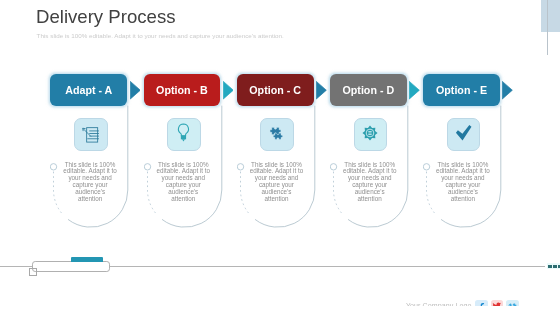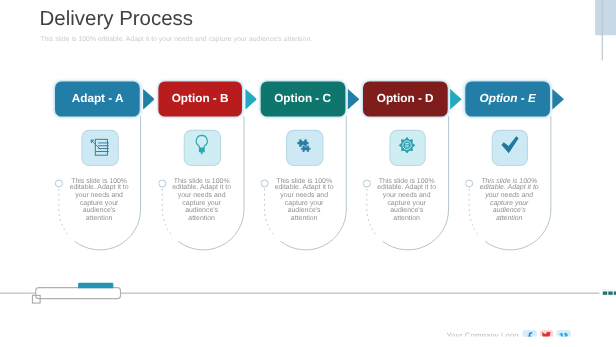--- a/index.html
+++ b/index.html
@@ -87,21 +87,21 @@
               <g fill="none" stroke="#2ea6b4" stroke-width="1.3" stroke-linecap="round" stroke-linejoin="round">
                 <path d="M11.35 1.3a6.1 6.1 0 0 0-3.45 11.1c0.6 0.45 0.9 1.0 0.9 1.7v1.1h5.1v-1.1c0-0.7 0.3-1.25 0.9-1.7A6.1 6.1 0 0 0 11.35 1.3z"></path>
               </g>
               <rect x="8.2" y="15.0" width="6.3" height="4.6" fill="#2ea6b4"></rect>
               <path d="M11.35 19.6 L9.6 19.6 L11.35 22.3 L13.1 19.6 z" fill="#2ea6b4"></path>
             </svg></span>
         </div>
         <div class="bodytext">This slide is 100% editable. Adapt it to your needs and capture your audience's attention</div>
       </div>
       <div class="card" style="left: 236.7px;">
-        <div class="hdr" style="background:#0f766e;box-shadow:0 0 0 0.9px rgba(205,230,242,0.95), 0 0 2.2px 1.2px rgba(180,215,232,0.55)">
+        <div class="hdr" style="background:#7f1d1d;box-shadow:0 0 0 0.9px rgba(205,230,242,0.95), 0 0 2.2px 1.2px rgba(180,215,232,0.55)">
           <span>Option - C</span>
         </div>
         <div class="arrow"><svg width="10.7" height="18.4" viewBox="0 0 10.7 18.4">
             <path d="M0.35 0.4 L10.35 9.2 L0.35 18.0 Z" fill="#227ea7" stroke="#227ea7" stroke-width="0.7" stroke-linejoin="round"></path>
           </svg></div>
         <div class="bodyshape"><svg width="90" height="165" viewBox="0 0 90 165">
             <path d="M77.8 32 L77.8 116 A37 37 0 0 1 18.34 145.63" fill="none" stroke="#a9bdc7" stroke-width="0.8" stroke-linecap="round"></path>
             <path d="M3.5 98 L3.5 116 A37 37 0 0 0 12.79 140.52" fill="none" stroke="#aec3cf" stroke-width="0.8" stroke-dasharray="0.9 3.7" stroke-linecap="round"></path>
             <circle cx="3.5" cy="92.8" r="3.2" fill="#fff" stroke="#a9c2cf" stroke-width="0.8"></circle>
           </svg></div>
@@ -109,41 +109,41 @@
           <span><svg viewBox="0 0 24 24" width="20" height="20">
               <g fill="#2b7ba5" stroke="#cde9f3" stroke-width="0.55">
                 <path d="M5.0 3.8h4.1c-0.18 0.3-0.28 0.64-0.28 1.0 0 1.1 0.92 2.0 2.05 2.0s2.05-0.9 2.05-2.0c0-0.36-0.1-0.7-0.28-1.0h4.1v4.0c0.3-0.18 0.66-0.28 1.04-0.28 1.13 0 2.05 0.9 2.05 2.0s-0.92 2.0-2.05 2.0c-0.38 0-0.74-0.1-1.04-0.28v4.0h-4.1c0.18-0.3 0.28-0.64 0.28-1.0 0-1.1-0.92-2.0-2.05-2.0s-2.05 0.9-2.05 2.0c0 0.36 0.1 0.7 0.28 1.0H5.0v-4.0c-0.3 0.18-0.66 0.28-1.04 0.28-1.13 0-2.05-0.9-2.05-2.0s0.92-2.0 2.05-2.0c0.38 0 0.74 0.1 1.04 0.28z" transform="translate(2.1,2.6) scale(0.74)"></path>
                 <path d="M5.0 3.8h4.1c-0.18 0.3-0.28 0.64-0.28 1.0 0 1.1 0.92 2.0 2.05 2.0s2.05-0.9 2.05-2.0c0-0.36-0.1-0.7-0.28-1.0h4.1v4.0c0.3-0.18 0.66-0.28 1.04-0.28 1.13 0 2.05 0.9 2.05 2.0s-0.92 2.0-2.05 2.0c-0.38 0-0.74-0.1-1.04-0.28v4.0h-4.1c0.18-0.3 0.28-0.64 0.28-1.0 0-1.1-0.92-2.0-2.05-2.0s-2.05 0.9-2.05 2.0c0 0.36 0.1 0.7 0.28 1.0H5.0v-4.0c-0.3 0.18-0.66 0.28-1.04 0.28-1.13 0-2.05-0.9-2.05-2.0s0.92-2.0 2.05-2.0c0.38 0 0.74 0.1 1.04 0.28z" transform="translate(6.4,10.0) scale(0.62)"></path>
               </g>
             </svg></span>
         </div>
         <div class="bodytext">This slide is 100% editable. Adapt it to your needs and capture your audience's attention</div>
       </div>
       <div class="card" style="left: 329.9px;">
-        <div class="hdr" style="background:#7f1d1d;box-shadow:0 0 0 0.9px rgba(205,230,242,0.95), 0 0 2.2px 1.2px rgba(180,215,232,0.55)">
+        <div class="hdr" style="background:#737373;box-shadow:0 0 0 0.9px rgba(205,230,242,0.95), 0 0 2.2px 1.2px rgba(180,215,232,0.55)">
           <span>Option - D</span>
         </div>
         <div class="arrow"><svg width="10.7" height="18.4" viewBox="0 0 10.7 18.4">
             <path d="M0.35 0.4 L10.35 9.2 L0.35 18.0 Z" fill="#23a9c0" stroke="#23a9c0" stroke-width="0.7" stroke-linejoin="round"></path>
           </svg></div>
         <div class="bodyshape"><svg width="90" height="165" viewBox="0 0 90 165">
             <path d="M77.8 32 L77.8 116 A37 37 0 0 1 18.34 145.63" fill="none" stroke="#a9bdc7" stroke-width="0.8" stroke-linecap="round"></path>
             <path d="M3.5 98 L3.5 116 A37 37 0 0 0 12.79 140.52" fill="none" stroke="#aec3cf" stroke-width="0.8" stroke-dasharray="0.9 3.7" stroke-linecap="round"></path>
             <circle cx="3.5" cy="92.8" r="3.2" fill="#fff" stroke="#a9c2cf" stroke-width="0.8"></circle>
           </svg></div>
         <div class="iconbox" style="background:#cfeef4">
           <span><svg viewBox="0 0 24 24" width="20" height="20">
               <path fill="#2c9fae" d="M12.00 2.90 L14.49 5.99 L18.43 5.57 L18.01 9.51 L21.10 12.00 L18.01 14.49 L18.43 18.43 L14.49 18.01 L12.00 21.10 L9.51 18.01 L5.57 18.43 L5.99 14.49 L2.90 12.00 L5.99 9.51 L5.57 5.57 L9.51 5.99 Z"></path>
               <circle cx="12" cy="12" r="4.6" fill="none" stroke="#cfeef4" stroke-width="1.05"></circle>
               <path d="M10.0 10.2h4.0M10.0 12.0h4.0M10.0 13.8h4.0" stroke="#cfeef4" stroke-width="1.0" fill="none"></path>
             </svg></span>
         </div>
         <div class="bodytext">This slide is 100% editable. Adapt it to your needs and capture your audience's attention</div>
       </div>
-      <div class="card" style="left: 423.1px; font-style: italic;">
+      <div class="card" style="left: 423.1px;">
         <div class="hdr" style="background:#227ea7;box-shadow:0 0 0 0.9px rgba(205,230,242,0.95), 0 0 2.2px 1.2px rgba(180,215,232,0.55)">
           <span>Option - E</span>
         </div>
         <div class="arrow"><svg width="10.7" height="18.4" viewBox="0 0 10.7 18.4">
             <path d="M0.35 0.4 L10.35 9.2 L0.35 18.0 Z" fill="#227ea7" stroke="#227ea7" stroke-width="0.7" stroke-linejoin="round"></path>
           </svg></div>
         <div class="bodyshape"><svg width="90" height="165" viewBox="0 0 90 165">
             <path d="M77.8 32 L77.8 116 A37 37 0 0 1 18.34 145.63" fill="none" stroke="#a9bdc7" stroke-width="0.8" stroke-linecap="round"></path>
             <path d="M3.5 98 L3.5 116 A37 37 0 0 0 12.79 140.52" fill="none" stroke="#aec3cf" stroke-width="0.8" stroke-dasharray="0.9 3.7" stroke-linecap="round"></path>
             <circle cx="3.5" cy="92.8" r="3.2" fill="#fff" stroke="#a9c2cf" stroke-width="0.8"></circle>

